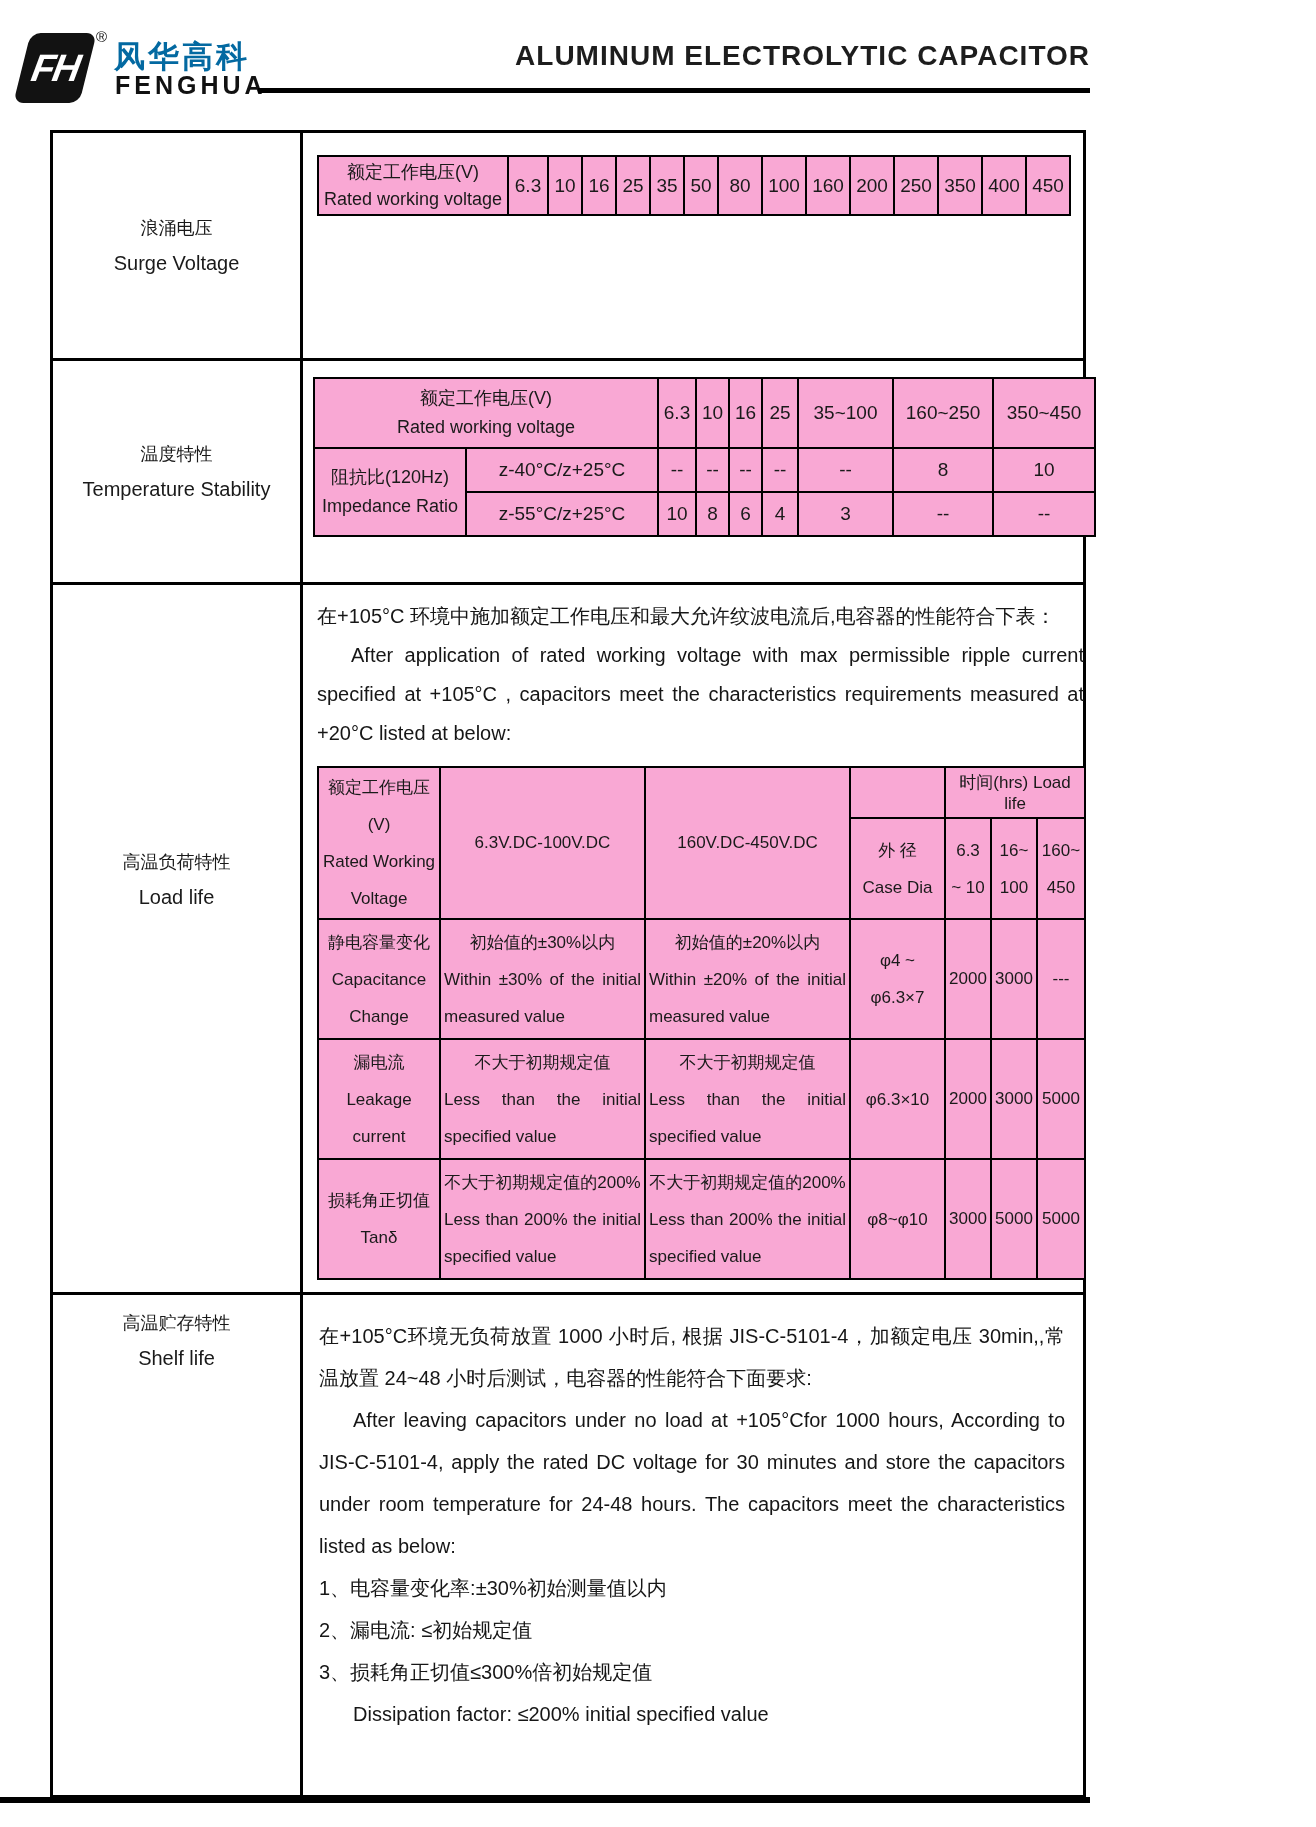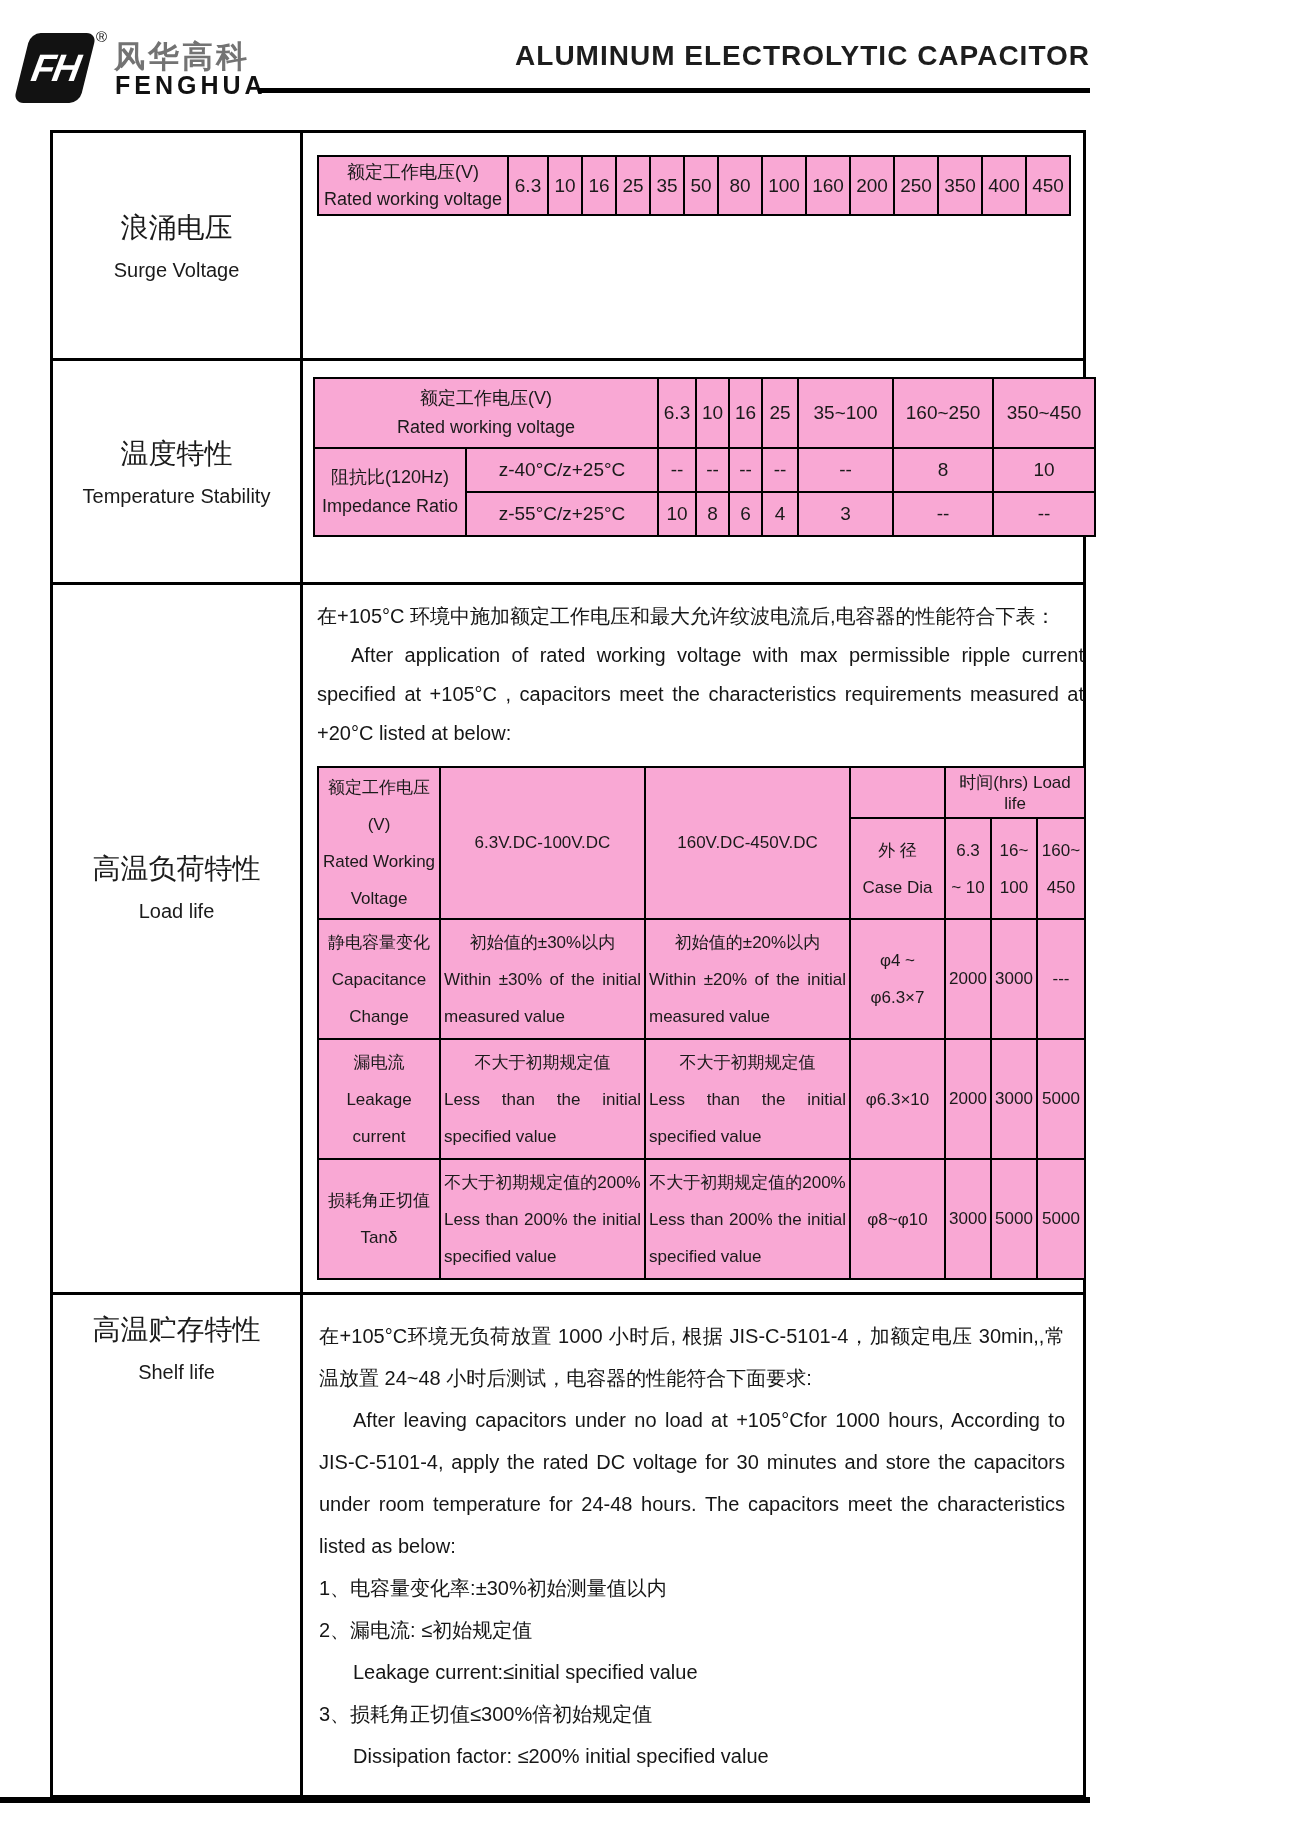--- a/index.html
+++ b/index.html
@@ -12,41 +12,41 @@
   .logo-mark {
     position:absolute; left:22px; top:33px; width:66px; height:70px;
     background:#121212; border-radius:10px; transform:skewX(-14deg);
     display:flex; align-items:center; justify-content:center;
   }
   .logo-mark span {
     color:#fff; font-weight:bold; font-style:italic; font-size:38px;
     letter-spacing:-2px; transform:skewX(4deg);
   }
   .reg-mark { position:absolute; left:96px; top:28px; font-size:15px; color:#111; }
-  .brand-cn { position:absolute; left:114px; top:36px; font-size:31px; font-weight:bold; letter-spacing:3px; color:#737373; }
+  .brand-cn { position:absolute; left:114px; top:36px; font-size:31px; font-weight:bold; letter-spacing:3px; color:#0369a1; }
   .brand-en { position:absolute; left:115px; top:71px; font-size:25px; font-weight:bold; letter-spacing:4px; color:#111; }
   .doc-title {
     position:absolute; top:40px; left:380px; width:710px; text-align:right;
     font-size:28px; font-weight:bold; letter-spacing:1px; color:#1d1d1d; white-space:nowrap;
   }
   .title-rule { position:absolute; top:88px; left:258px; width:832px; height:5px; background:#000; }
 
   
   .outer {
     position:absolute; left:50px; top:130px; width:1036px; height:1668px;
     border:3px solid #000; box-sizing:border-box; display:flex; flex-direction:column;
   }
   .sec { display:flex; border-bottom:3px solid #000; box-sizing:border-box; }
   .sec.last { border-bottom:none; flex:1; }
   .sec-side {
     width:250px; flex:0 0 250px; border-right:3px solid #000; box-sizing:border-box;
     display:flex; flex-direction:column; align-items:center; text-align:center;
   }
   .side-center { justify-content:center; }
-  .side-cn { font-size:28px; }
+  .side-cn { font-size:18px; }
   .side-en { font-size:20px; margin-top:12px; }
   .sec-body { flex:1; position:relative; box-sizing:border-box; }
   .s1 { height:228px; } .s2 { height:224px; } .s3 { height:710px; }
   .s3 .sec-side { justify-content:flex-start; padding-top:265px; }
   .s4 .sec-side { justify-content:flex-start; padding-top:16px; }
 
   
   .tbl { border-collapse:collapse; table-layout:fixed; background:#f9a8d4; }
   .tbl td {
     border:2px solid #000; font-size:19px; color:#1a1a1a;
@@ -320,21 +320,20 @@
       <div class="sec-side">
         <div class="side-cn">高温贮存特性</div>
         <div class="side-en">Shelf life</div>
       </div>
       <div class="sec-body">
         <div class="shelf">
           <p class="jp">在+105°C环境无负荷放置 1000 小时后, 根据 JIS-C-5101-4，加额定电压 30min,,常温放置 24~48 小时后测试，电容器的性能符合下面要求:</p>
           <p class="jp en-first">After leaving capacitors under no load at +105°Cfor 1000 hours, According to JIS-C-5101-4, apply the rated DC voltage for 30 minutes and store the capacitors under room temperature for 24-48 hours. The capacitors meet the characteristics listed as below:</p>
           <p>1、电容量变化率:±30%初始测量值以内</p>
           <p>2、漏电流: ≤初始规定值</p>
-          <p class="item-en">Leakage current:≤initial specified value</p>
           <p>3、损耗角正切值≤300%倍初始规定值</p>
           <p class="item-en">Dissipation factor: ≤200% initial specified value</p>
         </div>
       </div>
     </section>
 
   </div>
 
   <div class="footer-rule"></div>
 </div>

